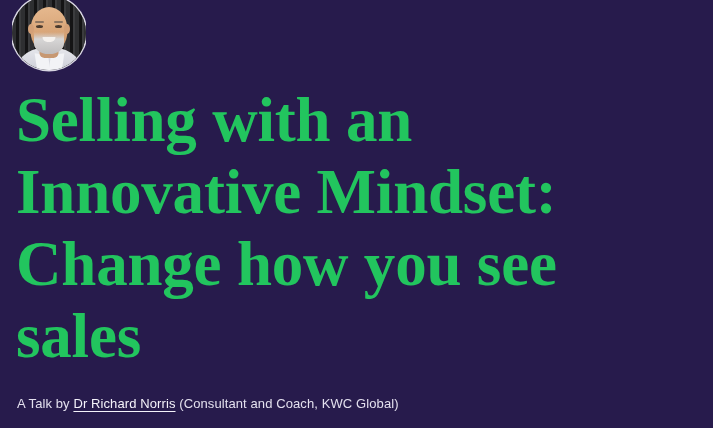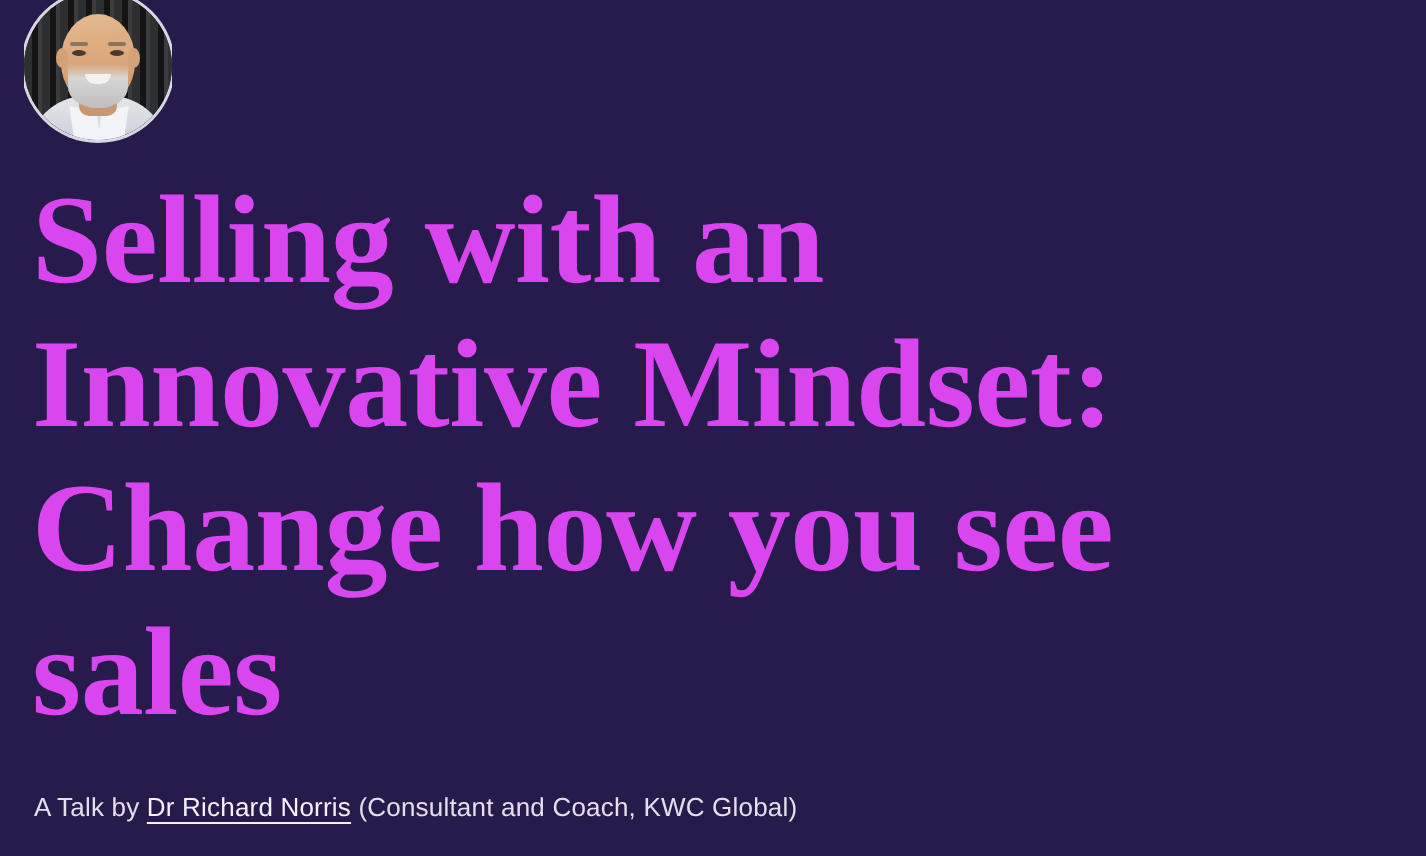--- a/index.html
+++ b/index.html
@@ -157,21 +157,21 @@
     position: absolute;
     left: 16px;
     top: 84px;
     width: 690px;
     margin: 0;
     font-family: "Liberation Serif", "DejaVu Serif", serif;
     font-weight: 700;
     font-size: 63px;
     line-height: 72px;
     letter-spacing: -0.2px;
-    color: #d946ef;
+    color: #22c55e;
     white-space: pre-line;
   }
 
   
   .byline {
     position: absolute;
     left: 17px;
     top: 392px;
     margin: 0;
     font-family: Liberation Sans, sans-serif;

